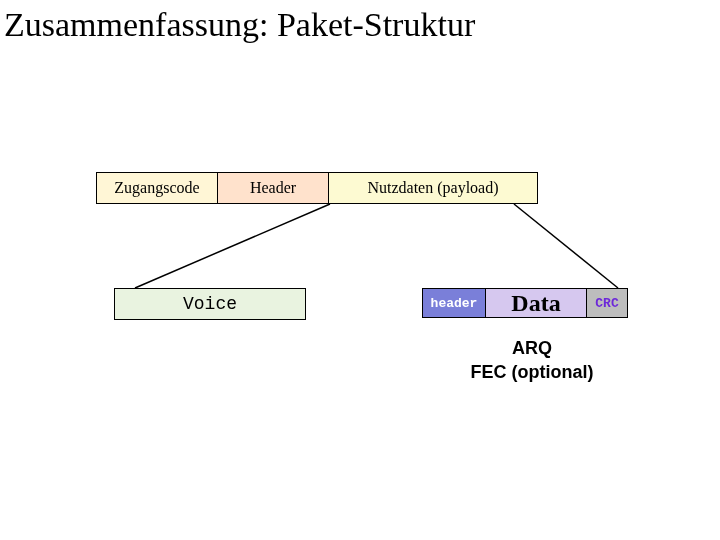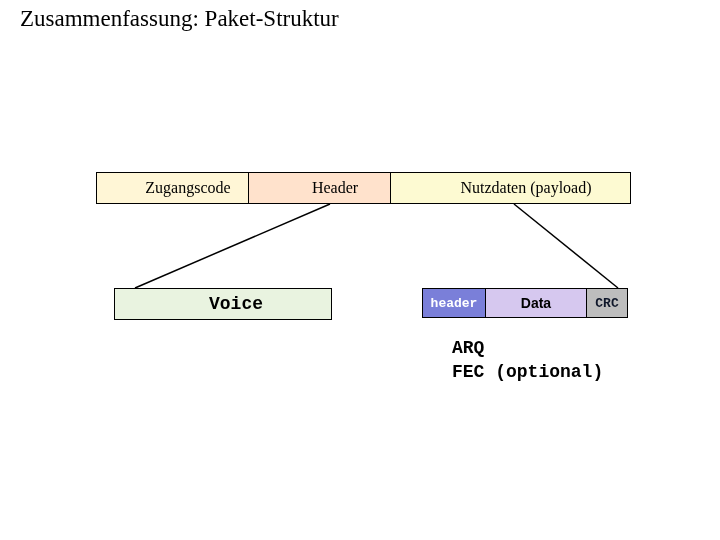--- a/index.html
+++ b/index.html
@@ -13,59 +13,56 @@
   }
   .stage {
     position: relative;
     width: 720px;
     height: 540px;
   }
   .title {
     position: absolute;
     left: 4px;
     top: 6px;
-    font-size: 23px;
-    margin-left: 16px;
+    font-size: 34px;
   }
   .packet {
     position: absolute;
     left: 96px;
     top: 172px;
     display: flex;
     border: 1px solid #000;
     height: 30px;
   }
   .packet > div {
     display: flex;
     align-items: center;
     justify-content: center;
     font-size: 16px;
     border-right: 1px solid #000;
-    padding-left: 31px;
   }
   .packet > div:last-child { border-right: none; }
   .seg-access { width: 120px; background: #fff6d6; }
   .seg-header { width: 110px; background: #ffe2cc; }
   .seg-payload { width: 208px; background: #fdfad2; }
 
   .voice-box {
     position: absolute;
     left: 114px;
     top: 288px;
     width: 190px;
     height: 30px;
     border: 1px solid #000;
     background: #e9f3e0;
     display: flex;
     align-items: center;
     justify-content: center;
     font-family: "Courier New", Courier, monospace;
-    font-weight: bold;
+    font-weight: normal;
     font-size: 18px;
-    padding-left: 26px;
   }
 
   .data-wrap {
     position: absolute;
     left: 422px;
     top: 288px;
     display: flex;
     height: 30px;
   }
   .data-wrap > div {
@@ -79,53 +76,53 @@
     background: #7a7fd9;
     color: #fff;
     font-family: "Courier New", Courier, monospace;
     font-weight: bold;
     font-size: 13px;
     margin-right: -1px;
   }
   .data-body {
     width: 100px;
     background: #d6c8ef;
-    font-family: Liberation Sans, sans-serif;
+    font-family: Liberation Serif, serif;
     font-weight: bold;
-    font-size: 14px;
+    font-size: 24px;
     margin-right: -1px;
   }
   .data-crc {
     width: 40px;
     background: #bdbdbd;
     font-family: "Courier New", Courier, monospace;
     font-weight: bold;
     font-size: 13px;
-    color: #0f172a;
+    color: #6d28d9;
   }
 
   .voice-notes {
     position: absolute;
     left: 114px;
     top: 336px;
     font-family: "Courier New", Courier, monospace;
     font-weight: bold;
     font-size: 18px;
     line-height: 1.35;
     white-space: pre;
   }
   .data-notes {
     position: absolute;
-    left: 452px;
+    left: 432px;
     top: 336px;
-    font-family: Liberation Mono, monospace;
+    font-family: Liberation Sans, sans-serif;
     font-weight: bold;
     font-size: 18px;
     line-height: 1.35;
-    text-align: left;
+    text-align: center;
     width: 200px;
   }
 
   svg.lines {
     position: absolute;
     left: 0;
     top: 0;
     width: 720px;
     height: 540px;
     pointer-events: none;

